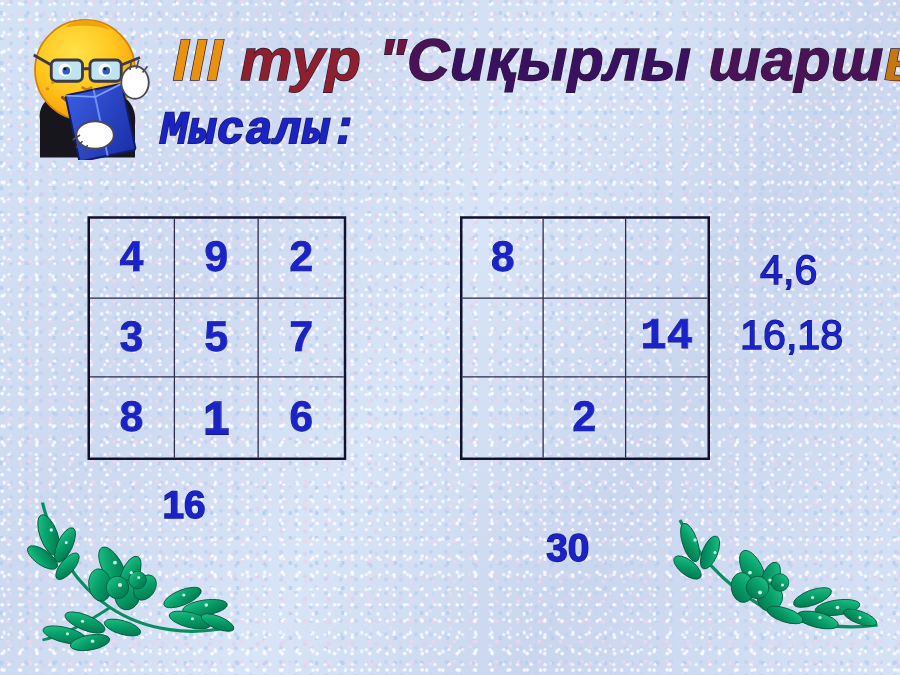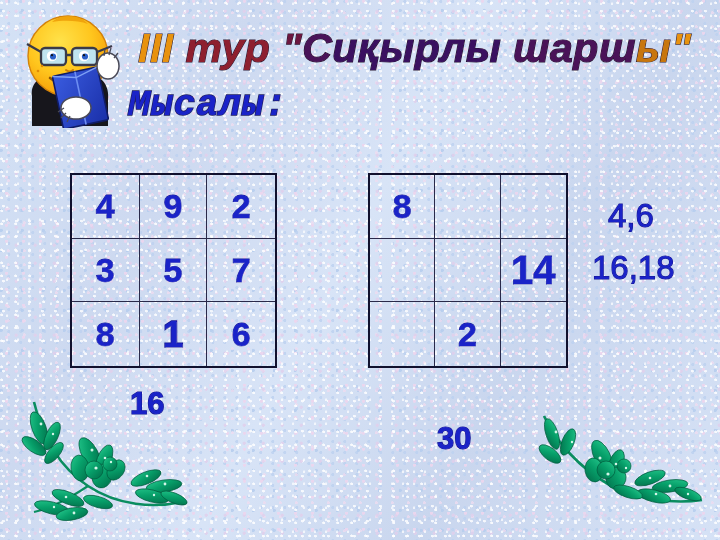--- a/index.html
+++ b/index.html
@@ -46,21 +46,21 @@
   
   #title-line {
     position: absolute;
     left: 138px;
     top: 26px;
     height: 48px;
     white-space: nowrap;
   }
   .ttl {
     font-family: "Liberation Sans", sans-serif;
-    font-size: 41px;
+    font-size: 47px;
     font-weight: bold;
     font-style: italic;
     letter-spacing: 0.5px;
     -webkit-text-stroke: 1.1px #2a1830;
     paint-order: stroke fill;
     line-height: 44px;
   }
 
   #subtitle {
     position: absolute;
@@ -103,21 +103,21 @@
     font-family: "Liberation Sans", sans-serif;
     font-size: 34px;
     font-weight: bold;
     color: #1a23c8;
     -webkit-text-stroke: 0.8px #15168f;
     paint-order: stroke fill;
     line-height: 1;
     text-shadow: 0.5px 0.5px 0 rgba(255,255,255,0.35);
   }
   .num.strong { font-size: 37px; -webkit-text-stroke: 1.5px #15168f; }
-  .num.wide   { font-size: 40px; white-space: nowrap; }
+  .num.wide   { font-size: 35px; white-space: nowrap; font-family: Liberation Mono, monospace; }
 
   #grid1 { left: 70px;  top: 173px; width: 207px; height: 195px; }
   #grid2 { left: 368px; top: 173px; width: 200px; height: 195px; }
 
   
   .sum {
     position: absolute;
     font-family: "Liberation Sans", sans-serif;
     font-size: 31px;
     font-weight: bold;

